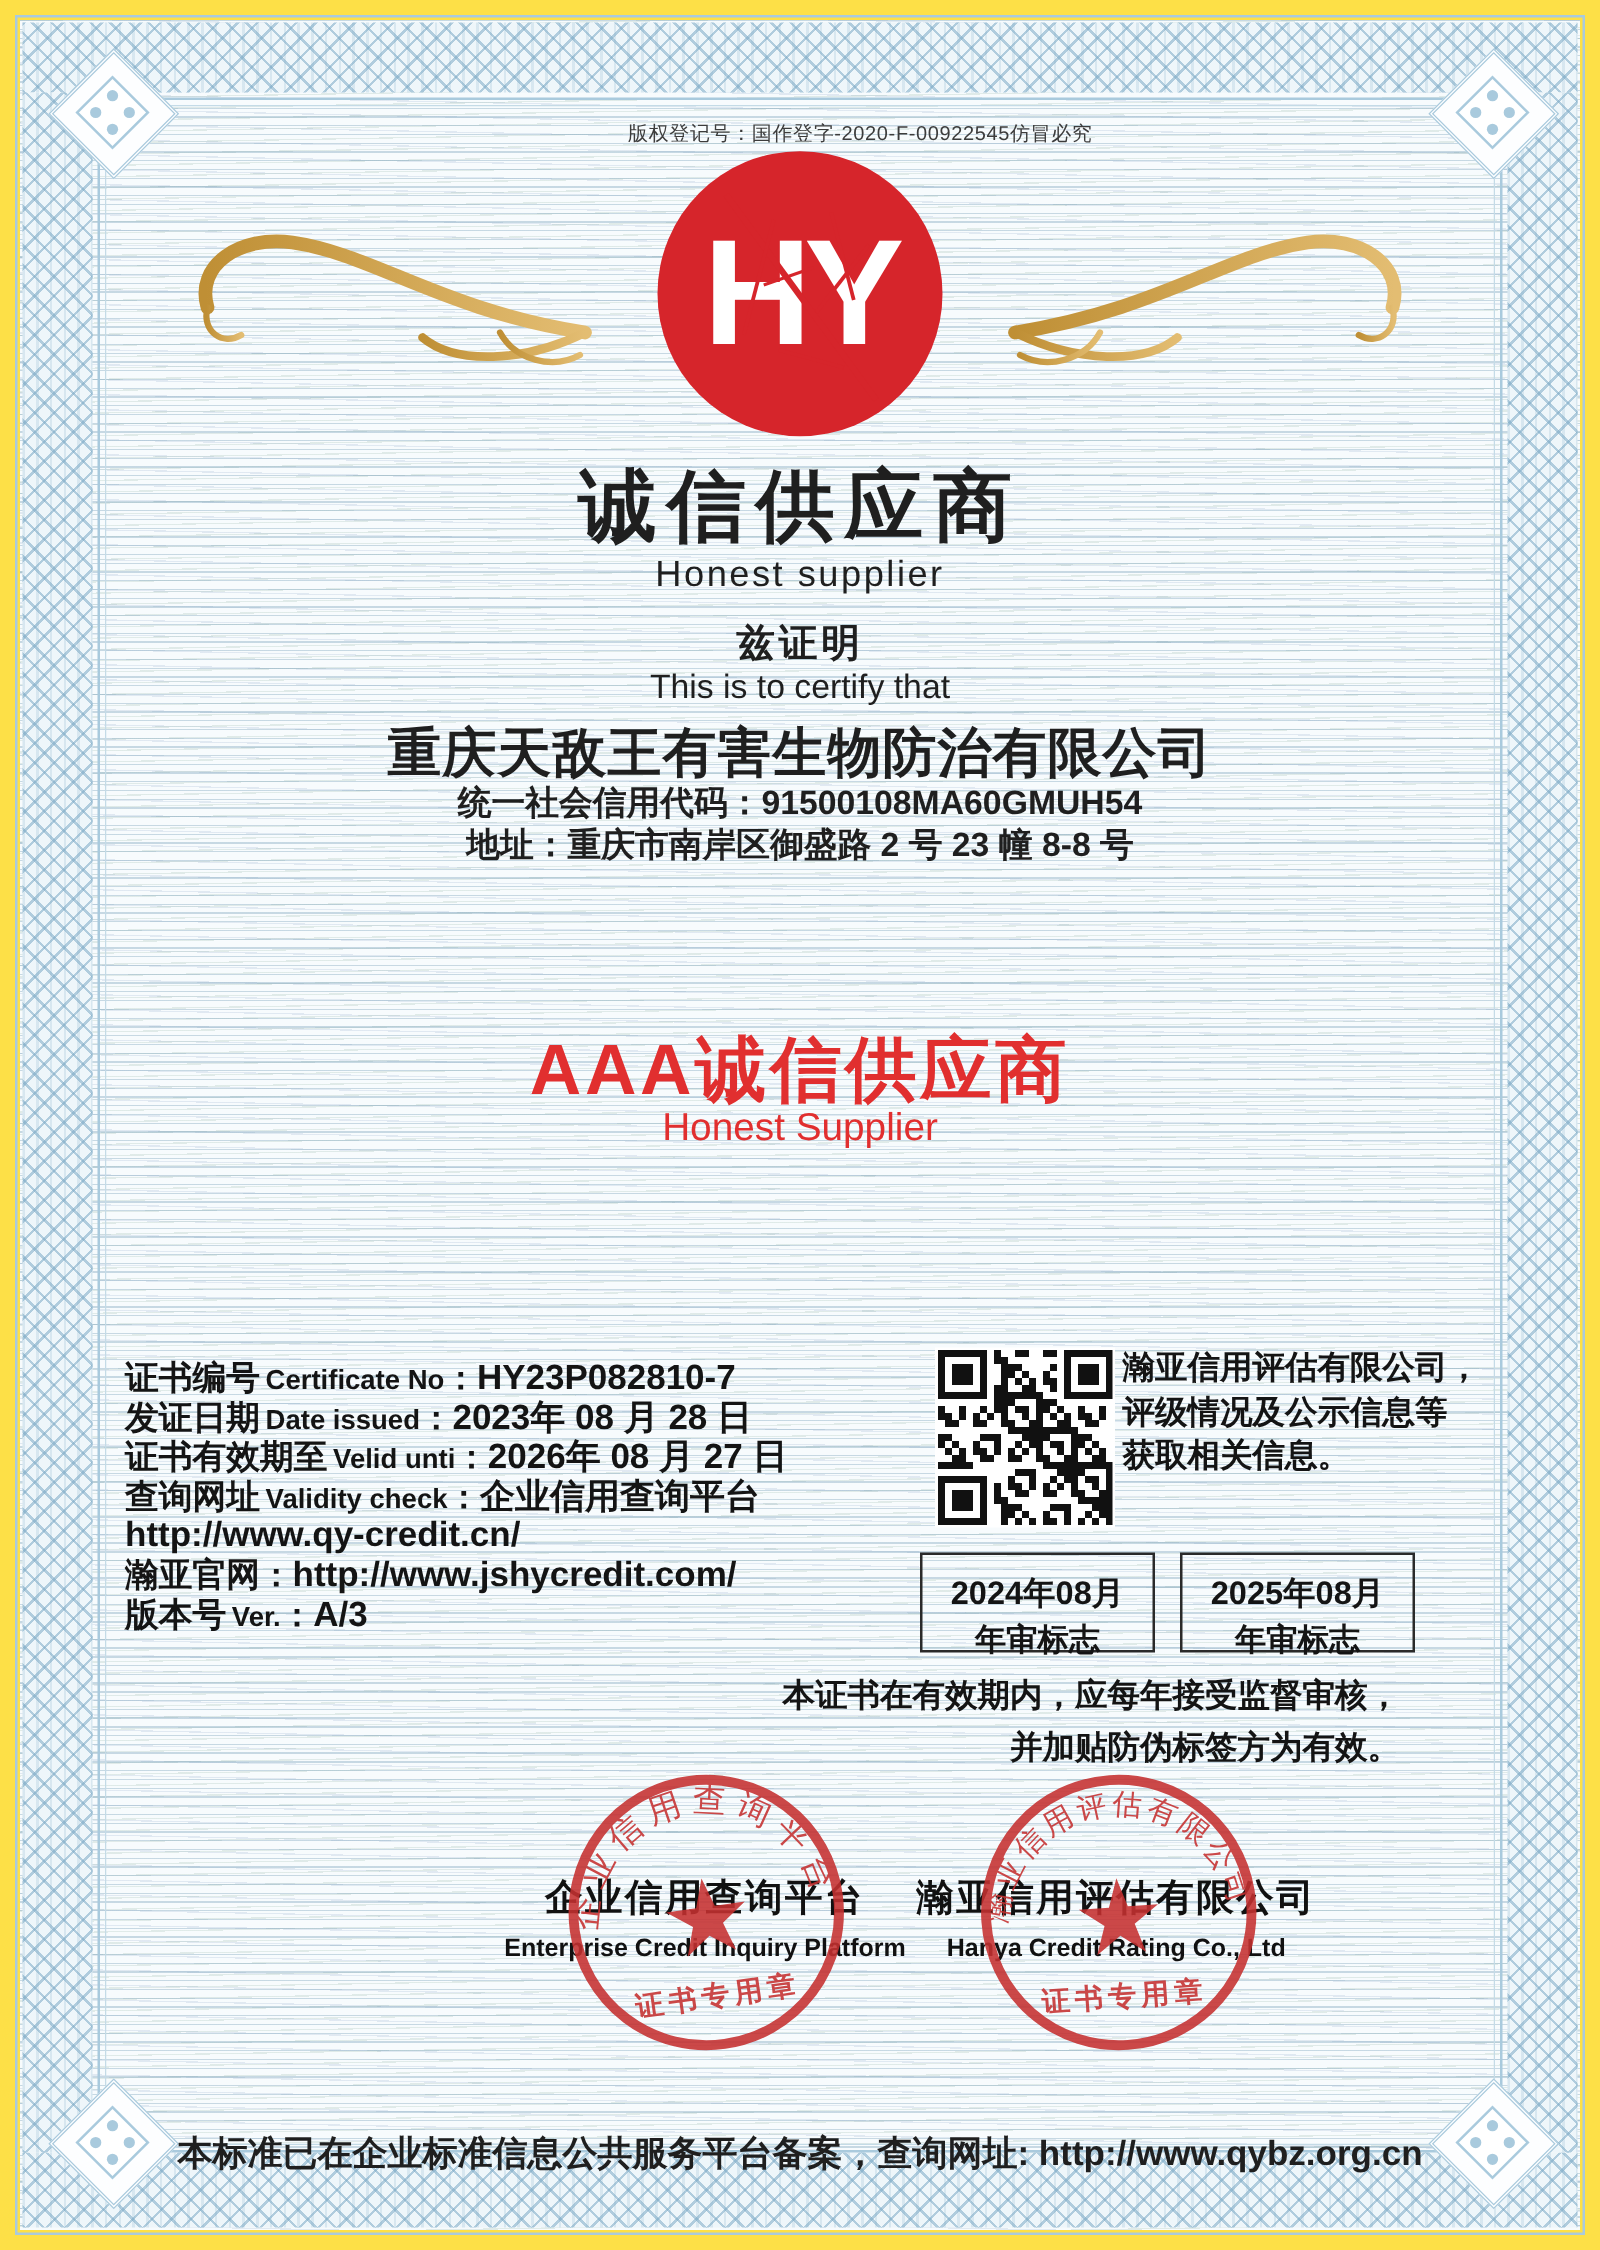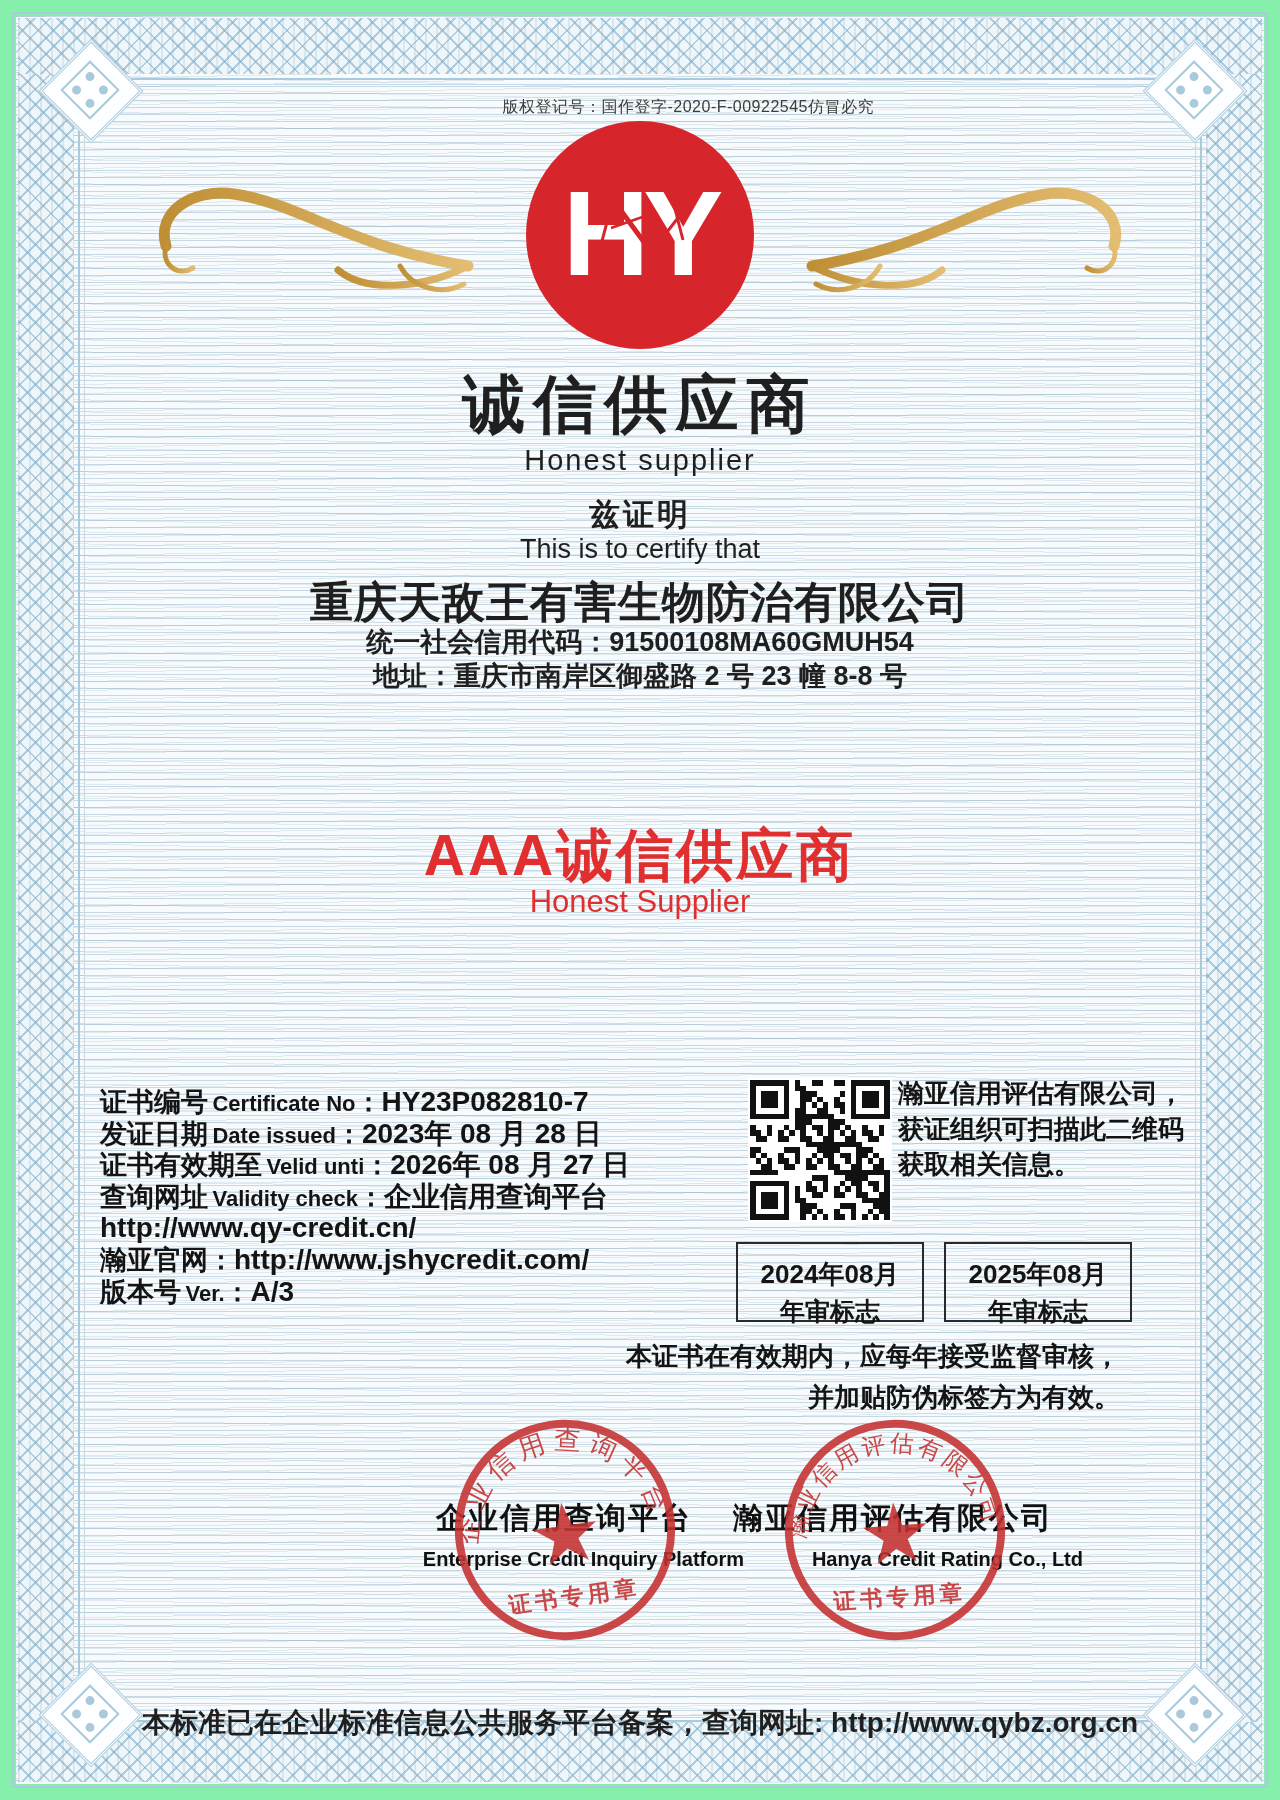--- a/index.html
+++ b/index.html
@@ -1,18 +1,18 @@
 <!DOCTYPE html>
 <html style="--logo_red: #d6252b; --rating_red: #e12f2f; --seal_red: #c53030; --gold: #cfa14c; --gold_dark: #bf8f35; --border_blue: #a9cadd; --line_blue: #c4dbe7; --text_dark: #1f1f1f;"><head>
 <meta charset="utf-8">
 <style>
   html,body { margin:0; padding:0; background:#e8edf0; font-family:"Liberation Sans", sans-serif; }
   .page {
     position:relative; width:1280px; height:1800px; margin:0 auto; overflow:hidden;
-    background:#86efac;
+    background:#fde047;
   }
   
   .bg-lines {
     position:absolute; inset:16px;
     background-color:#f7fbfd;
     background-image:
       repeating-linear-gradient(180deg, rgba(120,160,185,.38) 0 1px, transparent 1px 7px),
       repeating-linear-gradient(179deg, rgba(140,175,160,.22) 0 1px, transparent 1px 9px),
       repeating-linear-gradient(181.2deg, rgba(120,150,190,.18) 0 1px, transparent 1px 12px);
   }
@@ -67,21 +67,21 @@
   .review-box { position:absolute; top:1242px; width:184px; height:76px; border:2px solid #2a2a2a; text-align:center; color:#141414; }
   .review-box .rb-month { margin-top:13px; font-size:26px; font-weight:600; }
   .review-box .rb-label { margin-top:3px; font-size:25px; font-weight:600; }
   .box-1 { left:736px; } .box-2 { left:944px; }
   .supervision { position:absolute; left:560px; width:560px; top:1336px; text-align:right; font-size:26px; font-weight:600; line-height:41px; color:#141414; }
   
   .org { position:absolute; top:1498px; text-align:center; color:#111; }
   .org-left  { left:384px; width:360px; }
   .org-right { left:703px; width:380px; }
   .org-cn { font-size:30px; font-weight:700; letter-spacing:2px; }
-  .org-en { font-size:20px; font-weight:600; margin-top:9px;text-align:right; }
+  .org-en { font-size:20px; font-weight:600; margin-top:9px; }
   .seal { position:absolute; width:236px; height:236px; opacity:.88; }
   .seal-left  { left:447px; top:1412px; transform:rotate(-8deg); }
   .seal-right { left:777px; top:1412px; transform:rotate(-4deg); }
   .footer-note { top:1672px; font-size:28px; font-weight:600;margin-top:32px; }
   
   .logo-circle { fill:var(--logo_red,#d6252b); }
   .logo-letters { fill:#ffffff; font-weight:900; }
   .crack { stroke:var(--logo_red,#d6252b); fill:none; }
   .seal-stroke { stroke:var(--seal_red,#c53030); fill:none; }
   .seal-fill { fill:var(--seal_red,#c53030); }
@@ -447,21 +447,21 @@
           <rect x="16" y="24" width="1" height="1" fill="#111"></rect>
           <rect x="18" y="24" width="1" height="1" fill="#111"></rect>
           <rect x="20" y="24" width="1" height="1" fill="#111"></rect>
           <rect x="22" y="24" width="1" height="1" fill="#111"></rect>
           <rect x="24" y="24" width="1" height="1" fill="#111"></rect>
         </g>
       </svg>
   </div>
   <div class="qr-note">
     <div>瀚亚信用评估有限公司，</div>
-    <div>获证组织可扫描此二维码</div>
+    <div>评级情况及公示信息等</div>
     <div>获取相关信息。</div>
   </div>
 
   <div class="review-box box-1">
     <div class="rb-month">2024年08月</div>
     <div class="rb-label">年审标志</div>
   </div>
   <div class="review-box box-2">
     <div class="rb-month">2025年08月</div>
     <div class="rb-label">年审标志</div>

